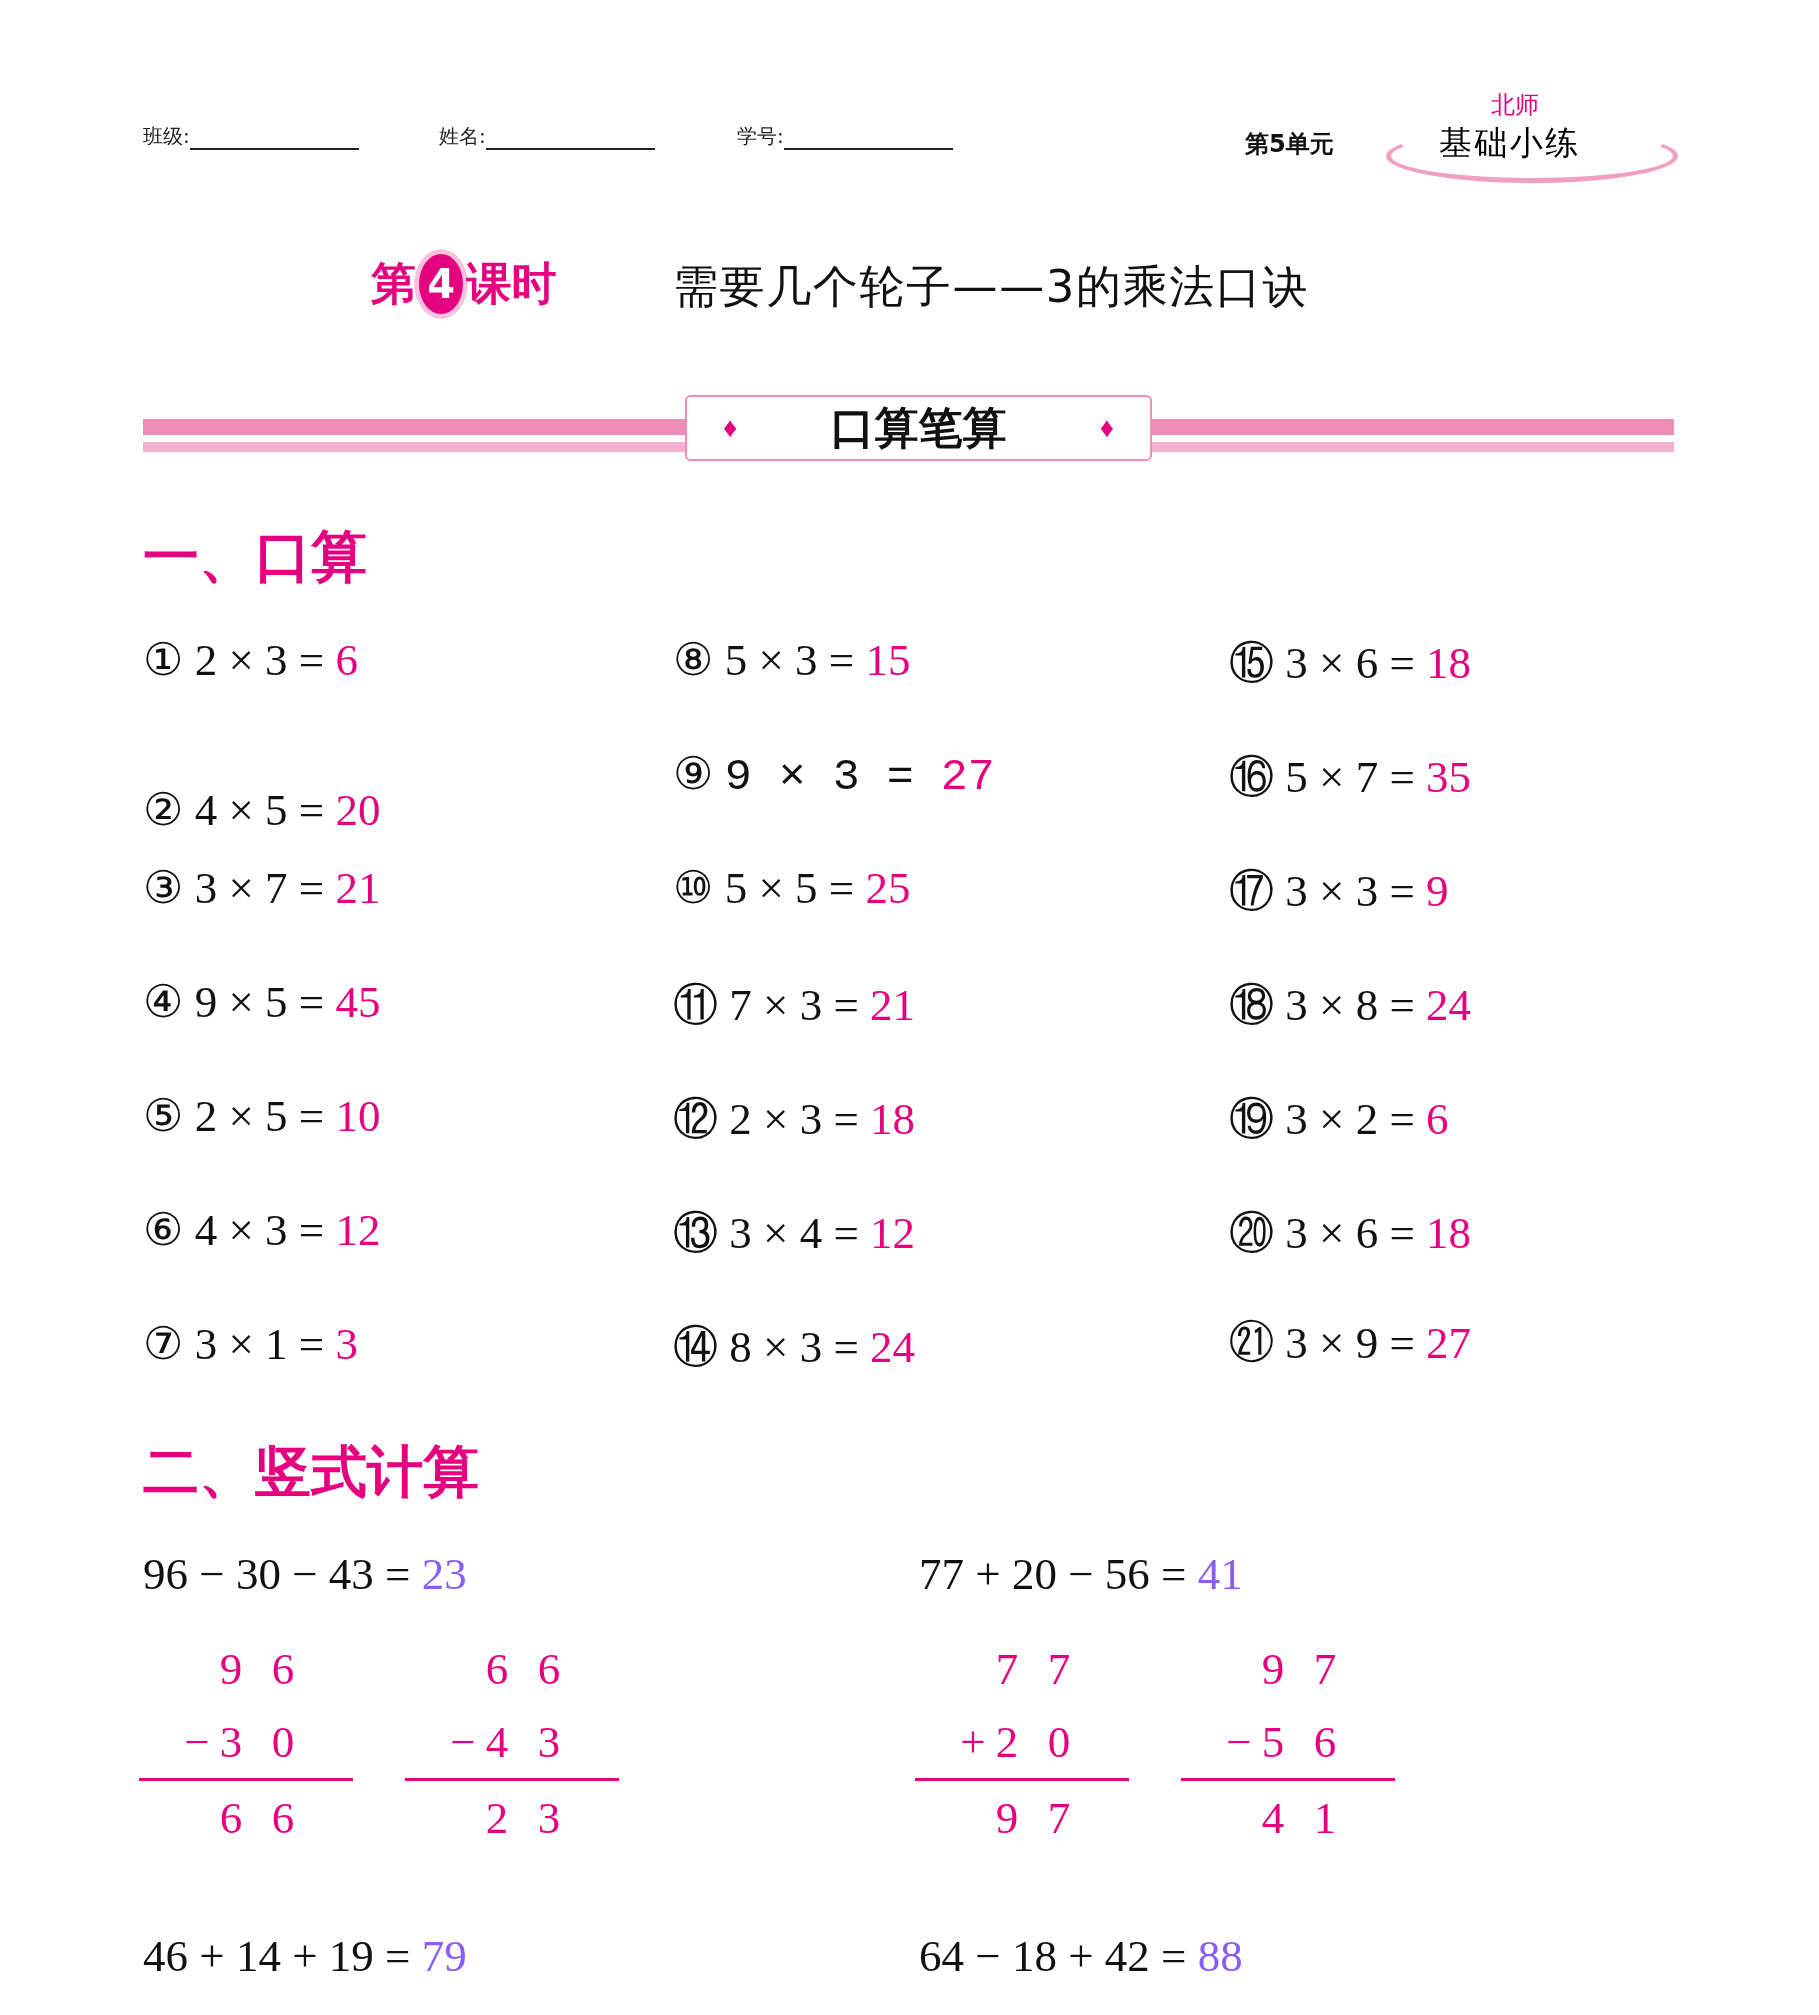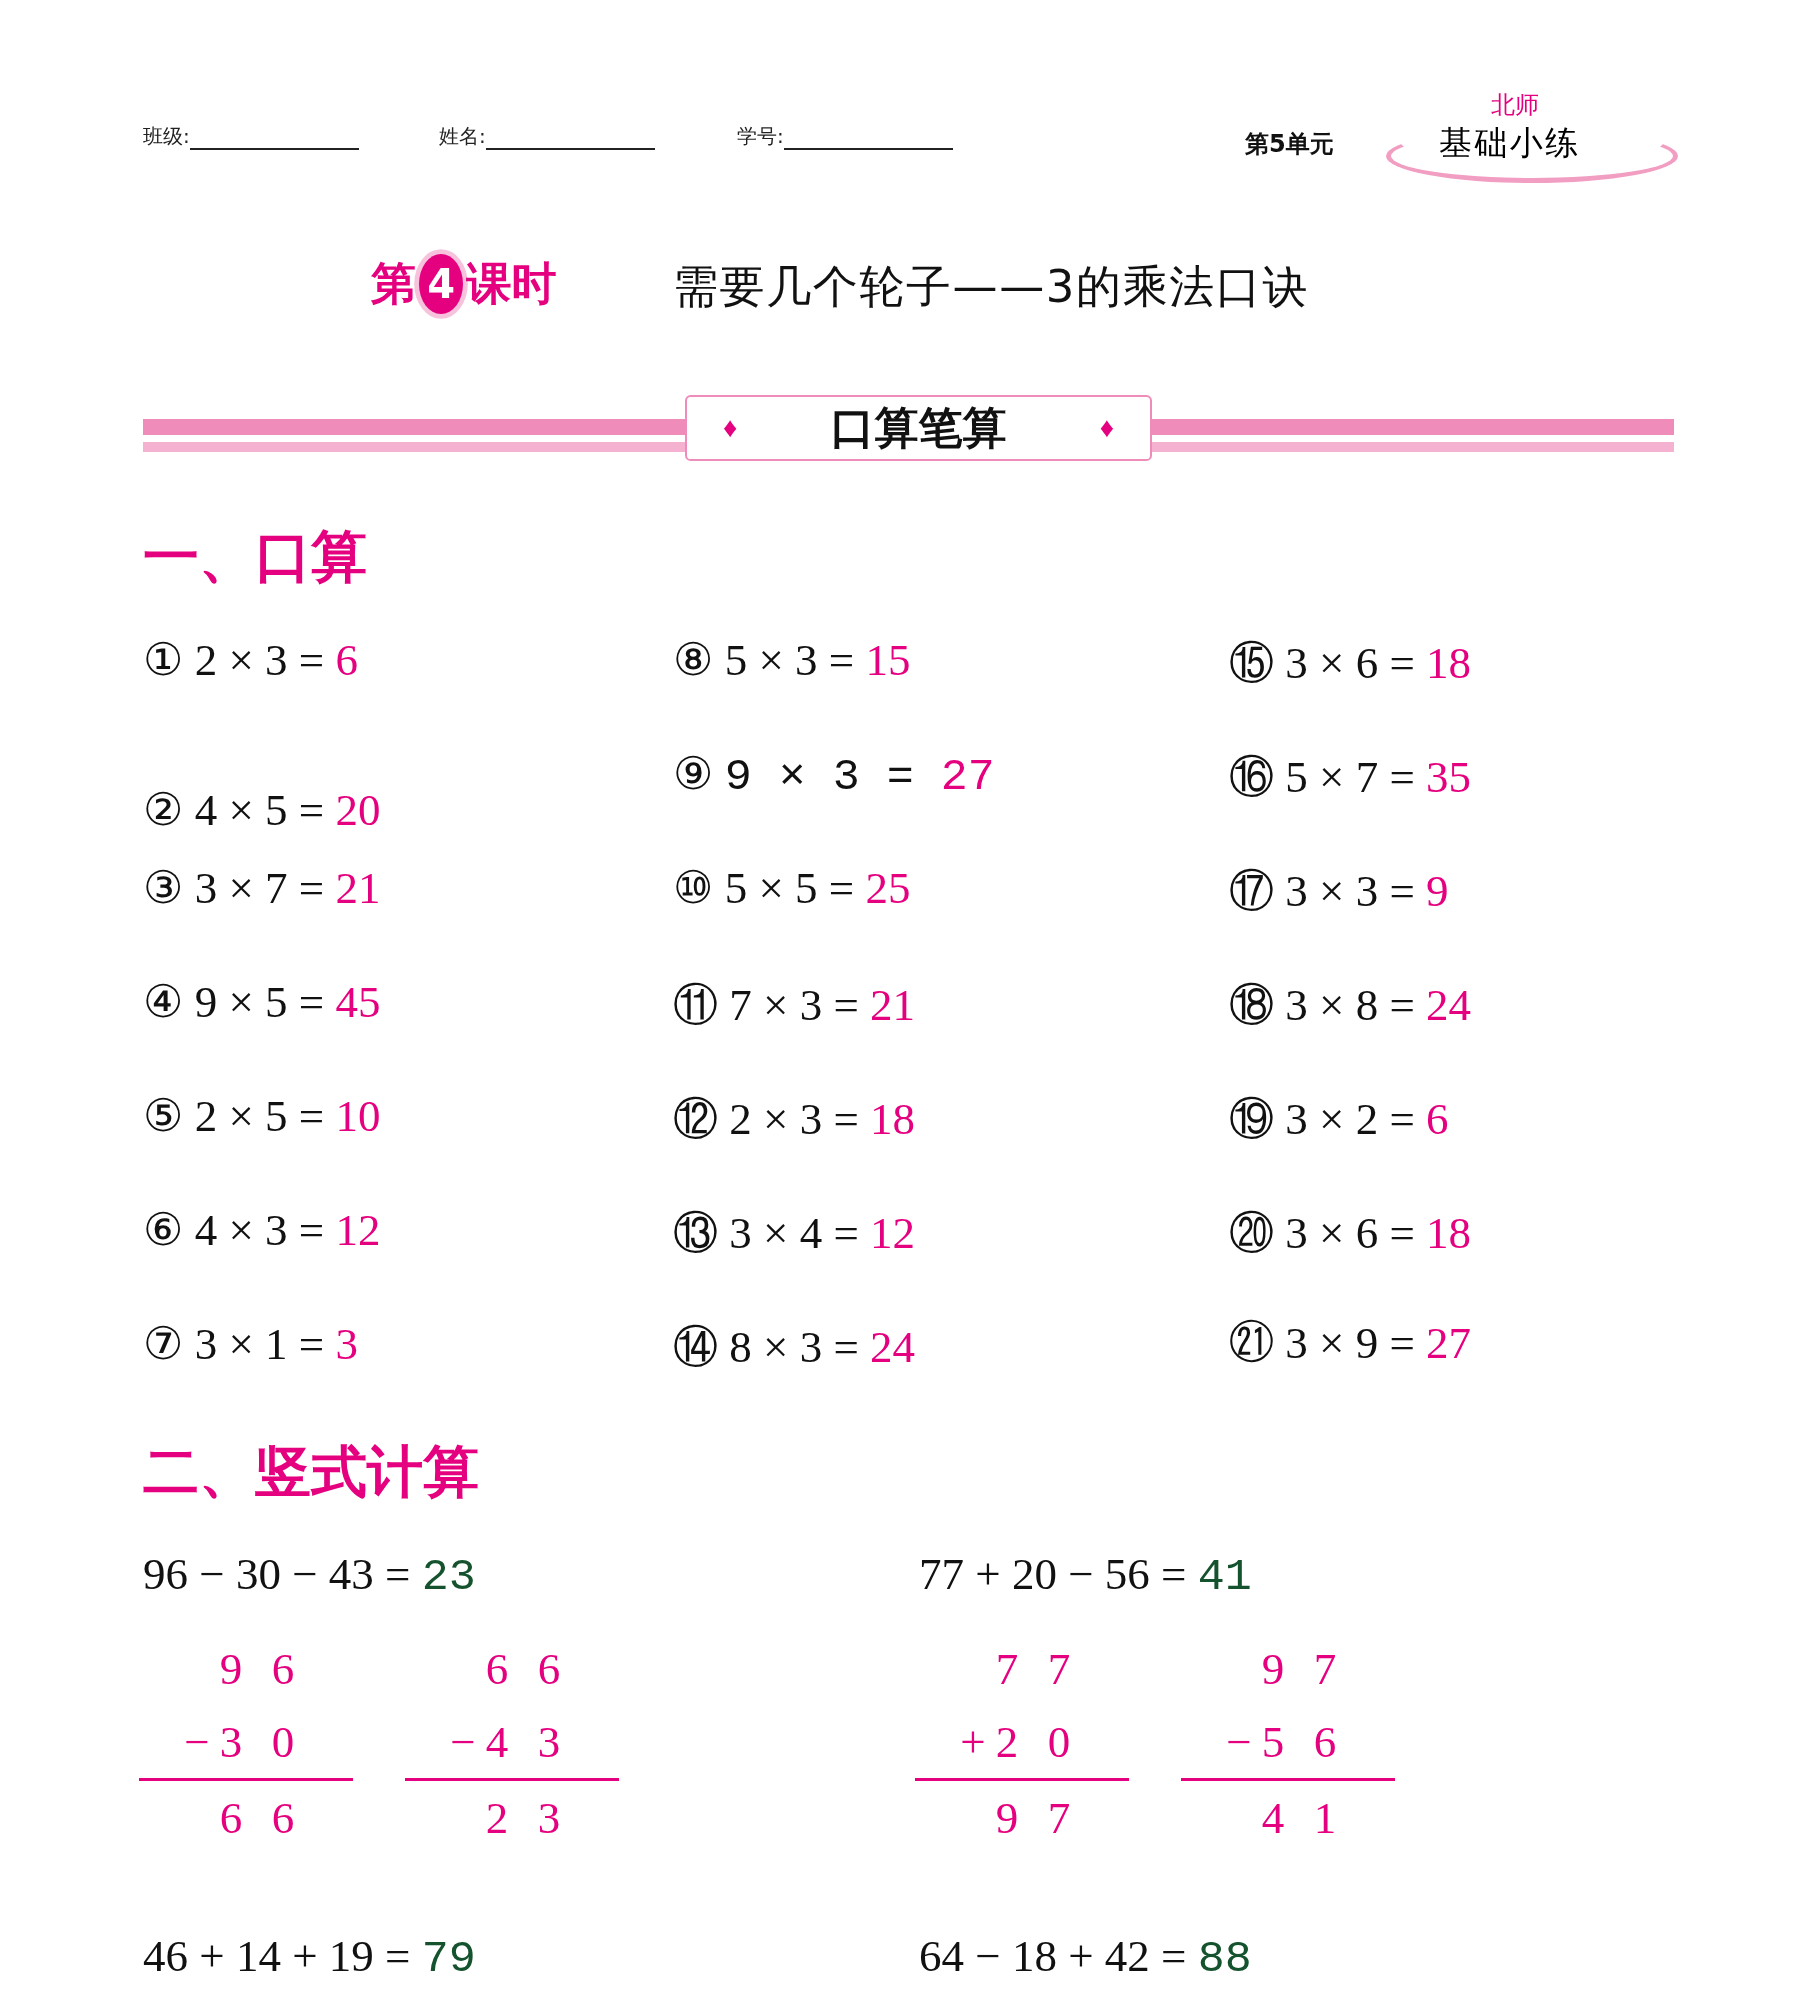--- a/index.html
+++ b/index.html
@@ -17,21 +17,21 @@
   .band1{left:143px;top:419px;width:1531px;height:16px;background:#f08cb9;}
   .band2{left:143px;top:442px;width:1531px;height:9.7px;background:#f5b1d0;}
   .badge{left:685px;top:395px;width:467px;height:66px;background:#fff;border:2.4px solid #f08cb9;border-radius:5.6px;display:flex;align-items:center;justify-content:space-between;padding:0 36px;box-sizing:border-box;}
   .badge .dia{color:#e5007f;font-size:28px;}
   .badge .txt{font-family:"DejaVu Sans",sans-serif;font-weight:bold;font-size:44px;color:#111;}
   .sec{font-family:"DejaVu Sans",sans-serif;font-weight:bold;font-size:56px;color:#e5007f;}
   .prob{font-size:45px;white-space:nowrap;}
   .prob .idx{font-size:45px;margin-right:11.3px;}
   .prob .ans{color:#e5007f;}
   .eq{font-size:45px;white-space:nowrap;}
-  .eq .ans{color:#14532d;font-family:Liberation Mono, monospace;}
+  .eq .ans{color:#8b5cf6;}
   .vcalc{width:214px;color:#e5007f;font-size:45px;}
   .vcalc .row{height:73px;display:flex;justify-content:flex-end;align-items:center;padding-right:44px;letter-spacing:0;}
   .vcalc .row span{display:inline-block;width:52px;text-align:center;}
   .vcalc .rule{border-top:3.2px solid #e5007f;width:214px;}
   .vcalc .op{position:absolute;left:32px;}
 </style>
 </head>
 <body>
 
 <div class="abs hdr" style="left:143px;">

